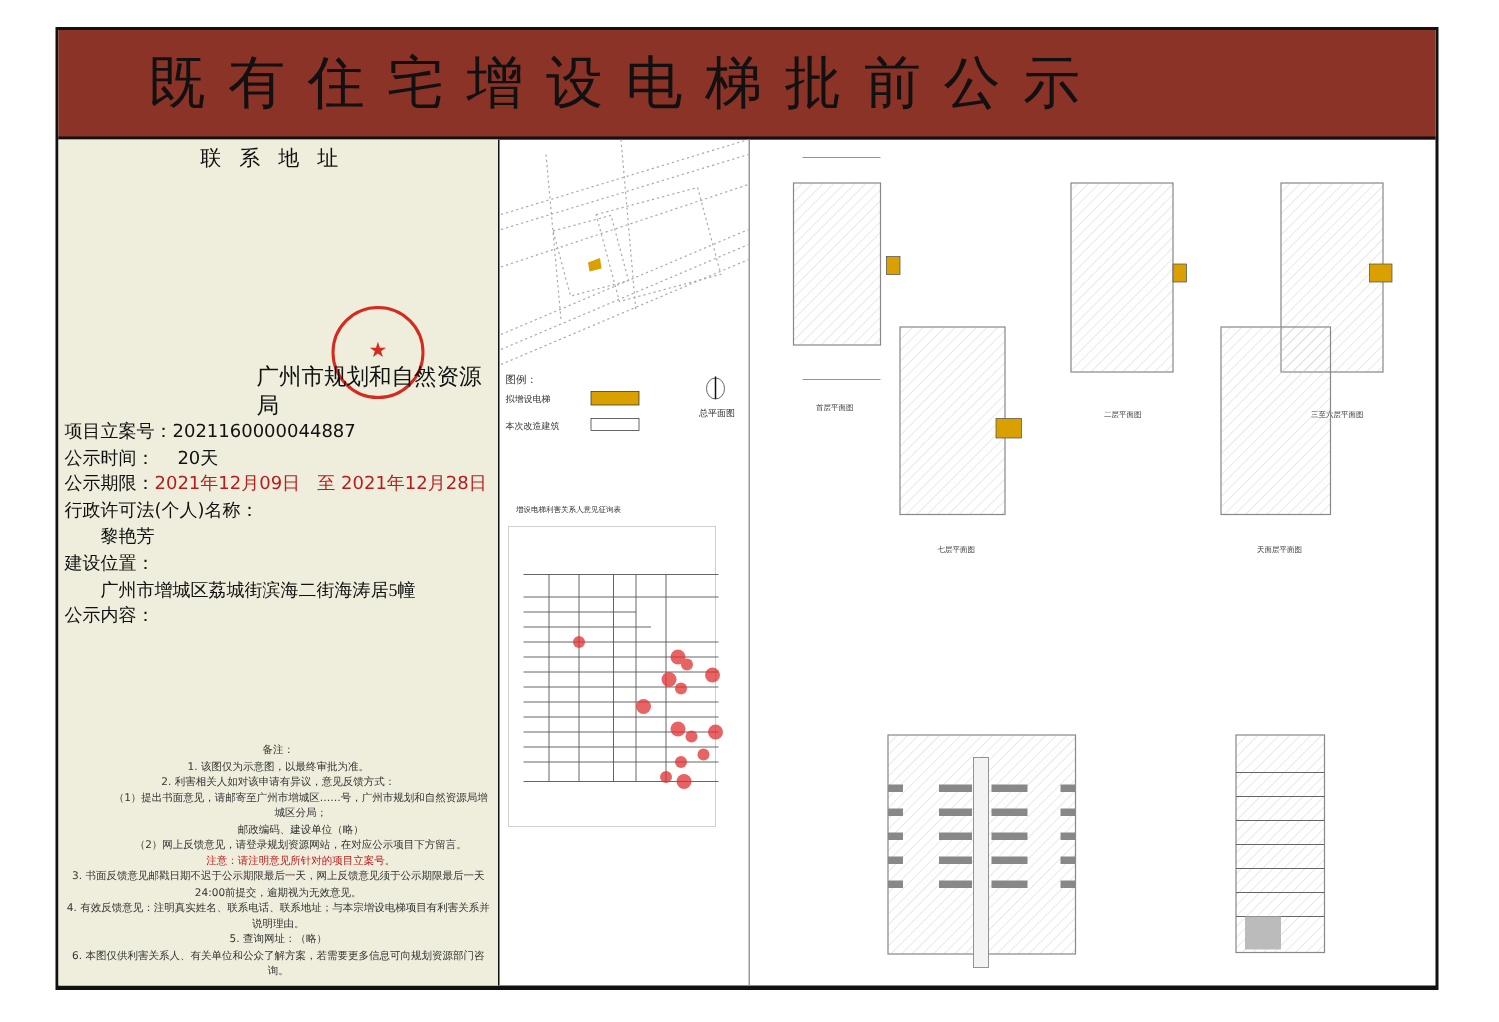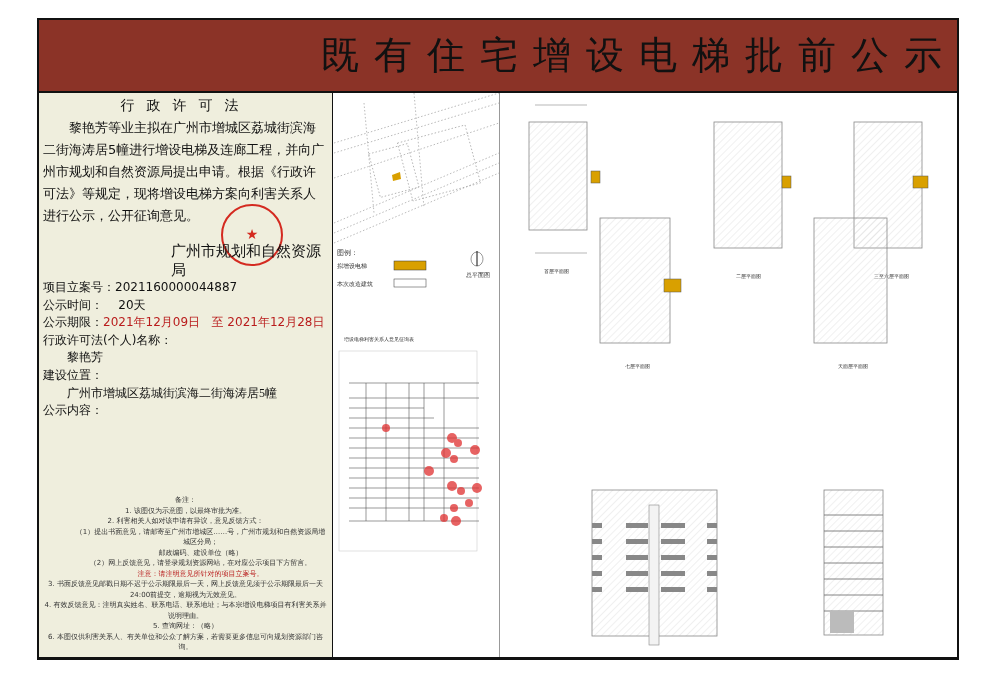--- a/index.html
+++ b/index.html
@@ -1,18 +1,18 @@
 <!DOCTYPE html>
 <html><head>
 <meta charset="utf-8">
 <style>
   html,body{margin:0;padding:0;background:#fff;}
   body{width:999px;height:681px;position:relative;overflow:hidden;font-family:"DejaVu Sans",sans-serif;}
   .frame{position:absolute;left:37px;top:18px;width:922px;height:642px;border:2px solid #111;border-bottom:3px solid #111;box-sizing:border-box;background:#fff;}
-  .header{position:absolute;left:0;top:0;right:0;height:71px;background:#8b3327;border-bottom:2px solid #111;display:flex;align-items:center;justify-content:flex-end;}
+  .header{position:absolute;left:0;top:0;right:0;height:71px;background:#8b3327;border-bottom:2px solid #111;display:flex;align-items:center;justify-content:flex-start;}
   .header h1{margin:0;padding-left:60px;font-size:38px;font-weight:normal;letter-spacing:15px;color:#111;font-family:"DejaVu Sans",sans-serif;}
   .left{position:absolute;left:0;top:73px;width:293px;bottom:0;background:#efeedd;border-right:1.5px solid #111;font-size:12.5px;color:#111;}
   .sec-title{text-align:center;margin-top:4px;font-size:14px;letter-spacing:12px;}
   .intro{margin:2px 4px 0 4px;line-height:22px;font-size:13px;text-indent:2em;}
   .sign{position:absolute;left:132px;top:136px;font-size:15px;margin-top:13px;}
   .stamp{position:absolute;left:182px;top:111px;width:62px;height:62px;border:2px solid #d42a20;border-radius:50%;box-sizing:border-box;}
   .stamp:after{content:"";position:absolute;left:25px;top:22px;width:8px;height:8px;color:#d42a20;}
   .stamp .star{position:absolute;left:0;right:0;top:20px;text-align:center;color:#d42a20;font-size:14px;}
   .info{position:absolute;left:4px;top:186px;right:4px;line-height:17.6px;font-size:12px;}
   .info .ind{padding-left:24px;font-family:Liberation Serif, serif;}
@@ -25,22 +25,21 @@
 </style>
 </head>
 <body>
 
 <div class="frame">
   <div class="header">
     <h1>既有住宅增设电梯批前公示</h1>
   </div>
 
   <div class="left">
-    <div class="sec-title">行政许可法</div>
-    <div class="intro">黎艳芳等业主拟在广州市增城区荔城街滨海二街海涛居5幢进行增设电梯及连廊工程，并向广州市规划和自然资源局提出申请。根据《行政许可法》等规定，现将增设电梯方案向利害关系人进行公示，公开征询意见。</div>
+    <div class="sec-title">联系地址</div>
     <div class="stamp">
         <div class="star">★</div>
       </div>
     <div class="sign">广州市规划和自然资源局</div>
 
     <div class="info">
       <div><span>项目立案号：</span><span>2021160000044887</span></div>
       <div><span>公示时间：</span>&nbsp;&nbsp;&nbsp;&nbsp;<span>20天</span></div>
       <div><span>公示期限：</span><span class="red">2021年12月09日</span>&nbsp;&nbsp;&nbsp;<span class="red">至</span>&nbsp;<span class="red">2021年12月28日</span></div>
       <div>行政许可法(个人)名称：</div>

